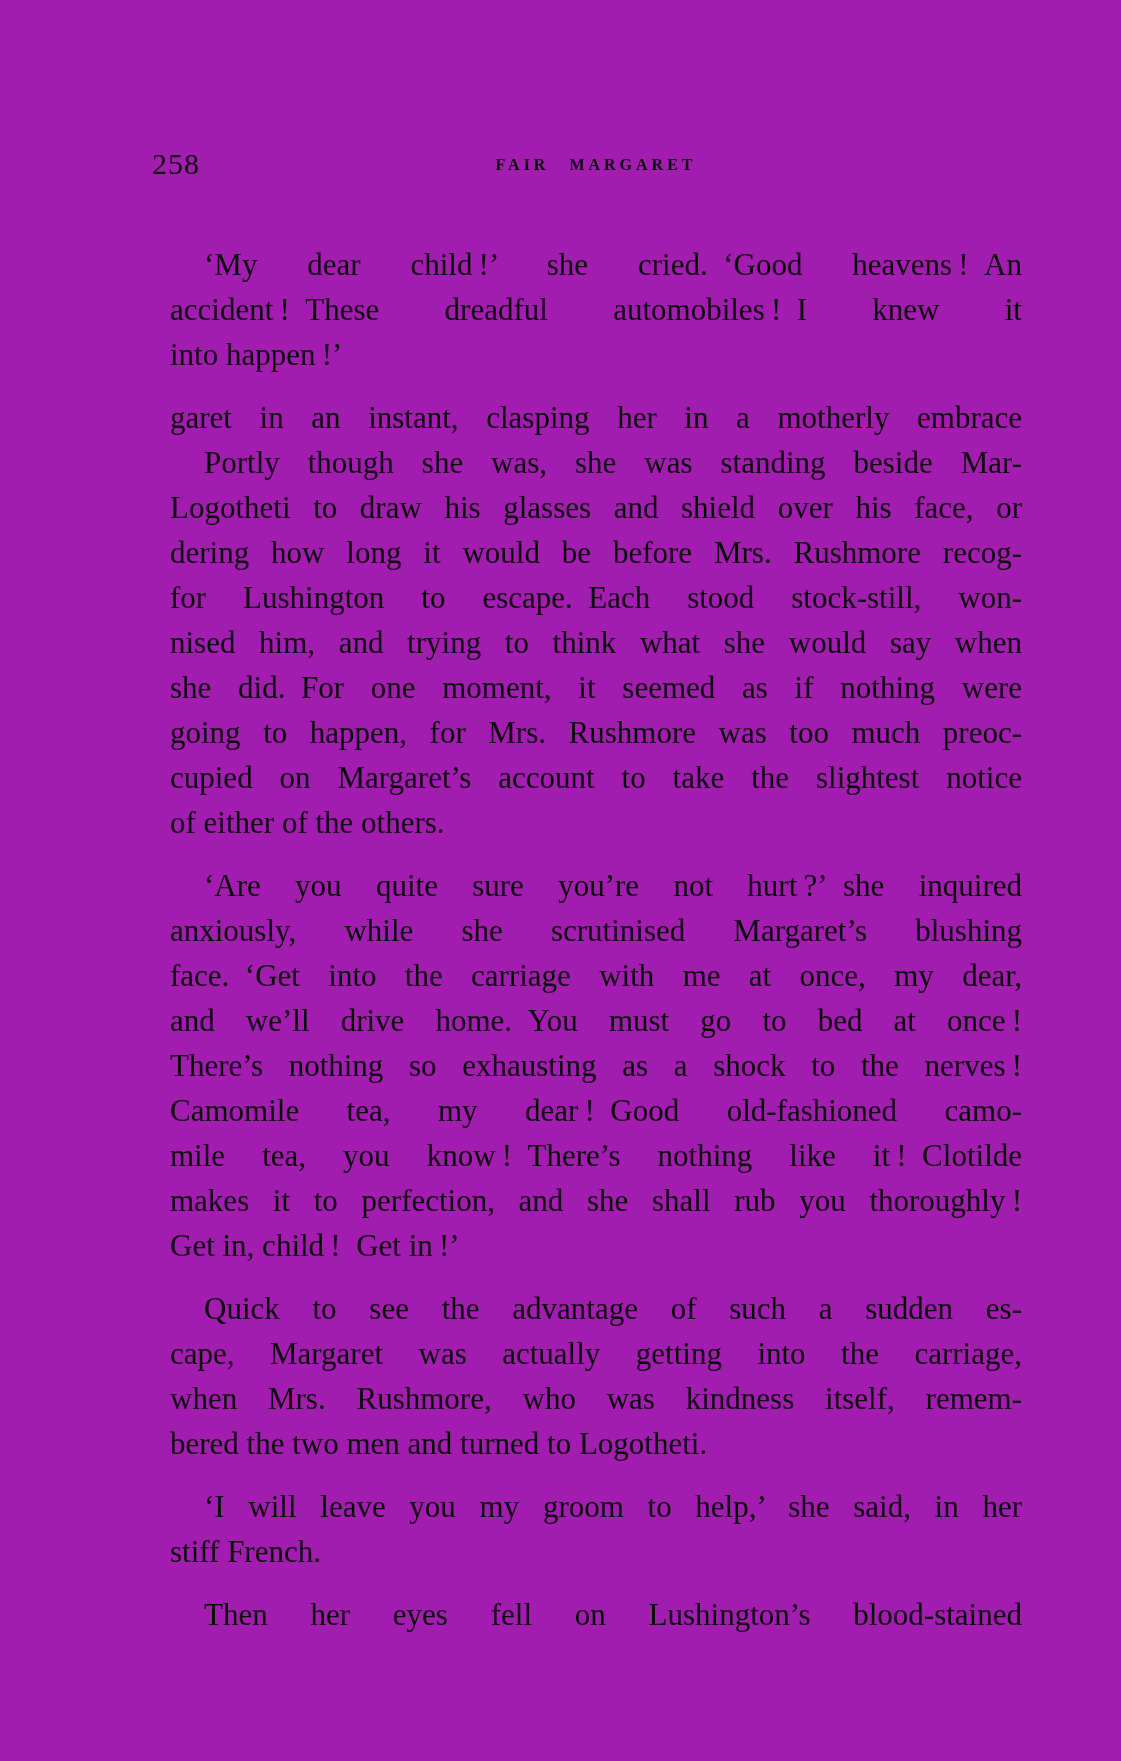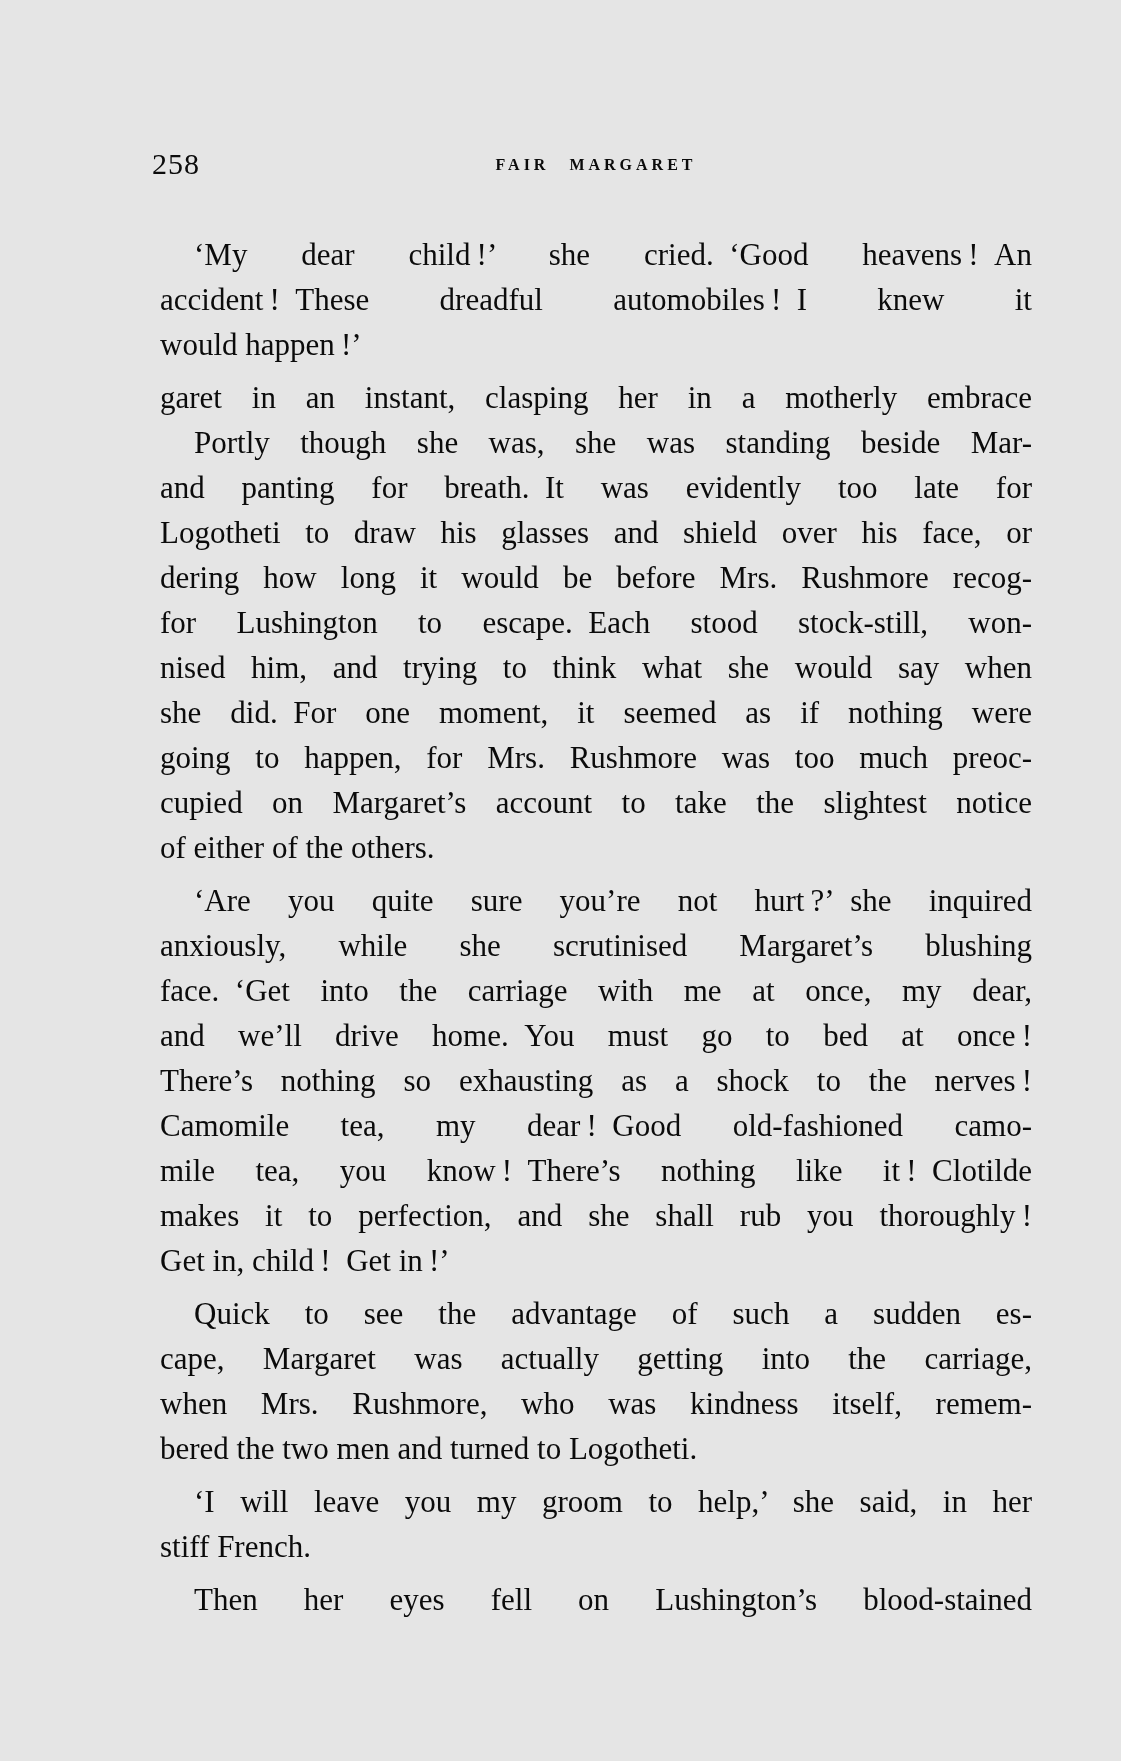--- a/index.html
+++ b/index.html
@@ -5,21 +5,21 @@
 <style>
   html, body {
     margin: 0;
     padding: 0;
     background: #ffffff;
   }
   .page {
     position: relative;
     width: 1121px;
     height: 1761px;
-    background: #e5e5e5;
+    background: #a21caf;
     color: #0b0b0b;
     font-family: "Liberation Serif", "DejaVu Serif", serif;
     overflow: hidden;
   }
   
   .running-head {
     position: absolute;
     top: 146px;
     left: 152px;
     width: 888px;
@@ -46,21 +46,21 @@
     word-spacing: 12px;
   }
   
   .text-block {
     position: absolute;
     top: 224px;
     left: 152px;
     width: 888px;
     font-size: 31px;
   }
-  .para { margin: 8px; padding: 0; }
+  .para { margin: 18px; padding: 0; }
   .line {
     height: 45px;
     line-height: 45px;
     white-space: normal;
     overflow: visible;
   }
   .line.stretch {
     text-align: justify;
     text-align-last: justify;
   }
@@ -77,26 +77,25 @@
 
 <div class="page">
   <div class="running-head">
     <span class="page-number">258</span>
     <span class="running-title">FAIR MARGARET</span>
   </div>
   <div class="text-block">
       <div class="para">
         <div class="line first stretch">‘My dear child !’ she cried. ‘Good heavens ! An</div>
         <div class="line stretch">accident ! These dreadful automobiles ! I knew it</div>
-        <div class="line endline">would happen !’</div>
+        <div class="line endline">into happen !’</div>
       </div>
       <div class="para">
         <div class="line stretch">garet in an instant, clasping her in a motherly embrace</div>
         <div class="line first stretch">Portly though she was, she was standing beside Mar-</div>
-        <div class="line stretch">and panting for breath. It was evidently too late for</div>
         <div class="line stretch">Logotheti to draw his glasses and shield over his face, or</div>
         <div class="line stretch">dering how long it would be before Mrs. Rushmore recog-</div>
         <div class="line stretch">for Lushington to escape. Each stood stock-still, won-</div>
         <div class="line stretch">nised him, and trying to think what she would say when</div>
         <div class="line stretch">she did. For one moment, it seemed as if nothing were</div>
         <div class="line stretch">going to happen, for Mrs. Rushmore was too much preoc-</div>
         <div class="line stretch">cupied on Margaret’s account to take the slightest notice</div>
         <div class="line endline">of either of the others.</div>
       </div>
       <div class="para">

